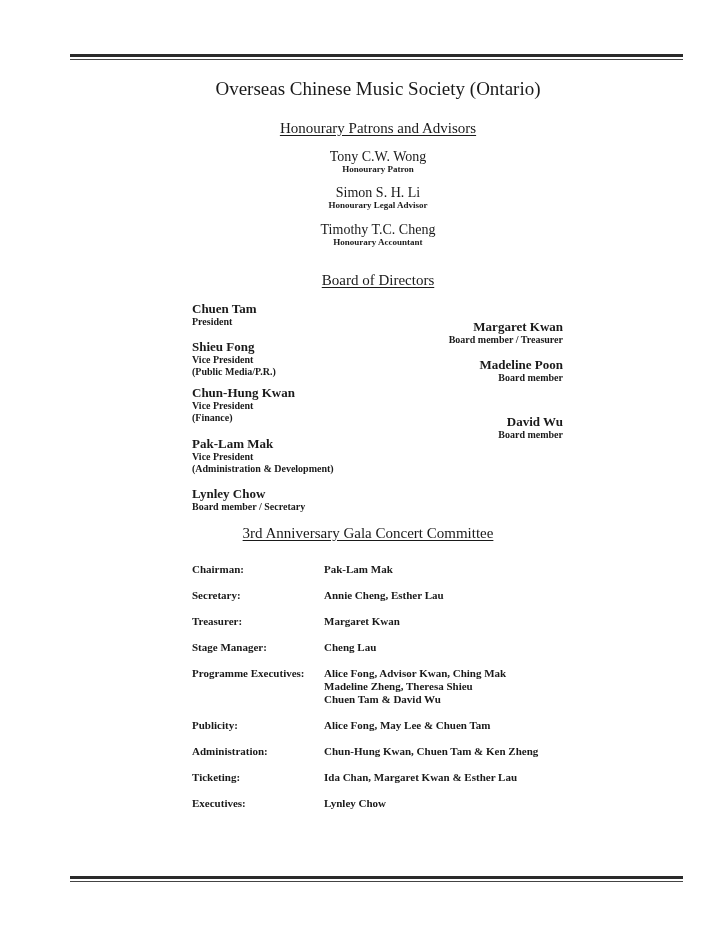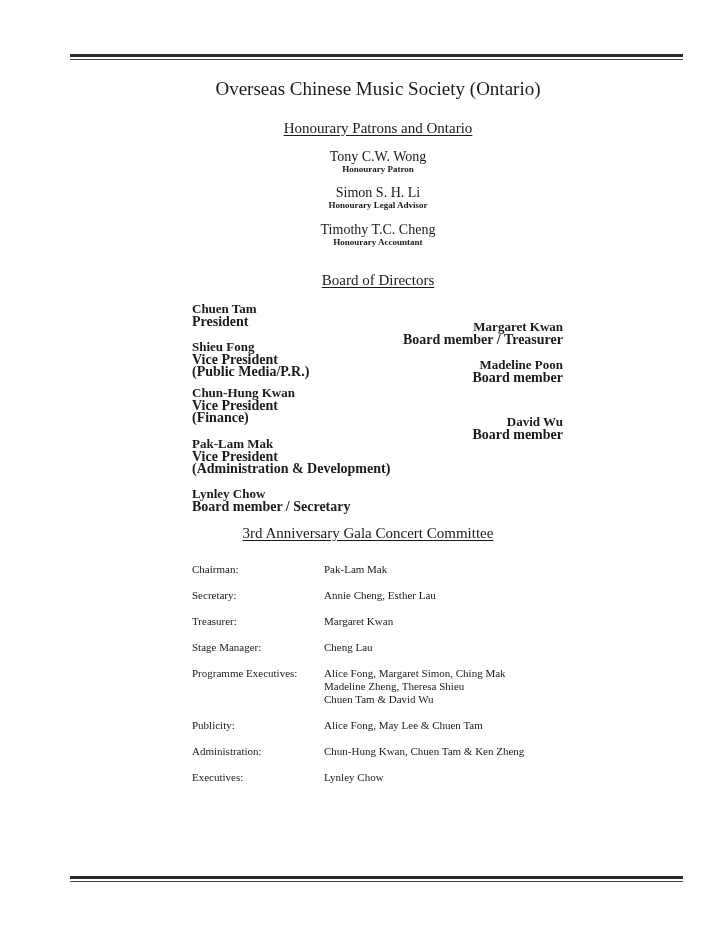--- a/index.html
+++ b/index.html
@@ -17,39 +17,39 @@
   .heading span { text-decoration: underline; text-underline-offset: 2px; }
   .h-patrons { top: 120px; }
   .h-board { top: 272px; }
   .h-gala { top: 525px; left: -10px; }
   .patron { position: absolute; left: 0; width: 756px; text-align: center; }
   .pname { font-size: 14px; line-height: 15px; }
   .prole { font-size: 9px; font-weight: bold; line-height: 11px; }
   .p1 { top: 149px; } .p2 { top: 185px; } .p3 { top: 222px; }
   .dir { position: absolute; }
   .dname { font-size: 13px; line-height: 15px; font-weight: bold; }
-  .drole { font-size: 14px; font-weight: bold; line-height: 12px; }
+  .drole { font-size: 10px; font-weight: bold; line-height: 12px; }
   .left-dir { left: 192px; }
   .right-dir { right: 157px; text-align: right; }
   .committee { position: absolute; left: 192px; top: 563px; font-size: 11px; }
-  .crow { display: flex; margin-bottom: 13px; }
+  .crow { display: flex; margin-bottom: 13px; font-weight: bold; }
   .clabel { width: 132px; }
   .cval { line-height: 13px; }
 </style>
 </head>
 <body>
 
 <div class="rule rule-top">
     <div class="thick"></div>
     <div class="thin"></div>
   </div>
 
 <div class="title">Overseas Chinese Music Society (Ontario)</div>
 
-<div class="heading h-patrons"><span>Honourary Patrons and Ontario</span></div>
+<div class="heading h-patrons"><span>Honourary Patrons and Advisors</span></div>
 
 <div class="patron p1">
   <div class="pname">Tony C.W. Wong</div>
   <div class="prole">Honourary Patron</div>
 </div>
 <div class="patron p2">
   <div class="pname">Simon S. H. Li</div>
   <div class="prole">Honourary Legal Advisor</div>
 </div>
 <div class="patron p3">
@@ -119,38 +119,44 @@
   </div>
   <div class="crow">
     <div class="clabel">Stage Manager:</div>
     <div class="cval">
         <div>Cheng Lau</div>
       </div>
   </div>
   <div class="crow">
     <div class="clabel">Programme Executives:</div>
     <div class="cval">
-      <div>Alice Fong, Margaret Simon, Ching Mak</div>
+      <div>Alice Fong, Advisor Kwan, Ching Mak</div>
       <div>Madeline Zheng, Theresa Shieu</div>
       <div>Chuen Tam &amp; David Wu</div>
     </div>
   </div>
   <div class="crow">
     <div class="clabel">Publicity:</div>
     <div class="cval">
         <div>Alice Fong, May Lee &amp; Chuen Tam</div>
       </div>
   </div>
   <div class="crow">
     <div class="clabel">Administration:</div>
     <div class="cval">
         <div>Chun-Hung Kwan, Chuen Tam &amp; Ken Zheng</div>
       </div>
   </div>
   <div class="crow">
+    <div class="clabel">Ticketing:</div>
+    <div class="cval">
+        <div>Ida Chan, Margaret Kwan &amp; Esther Lau</div>
+      </div>
+  </div>
+  <div class="crow">
     <div class="clabel">Executives:</div>
     <div class="cval">
         <div>Lynley Chow</div>
       </div>
   </div>
 </div>
 
 <div class="rule rule-bottom">
     <div class="thick"></div>
     <div class="thin"></div>

